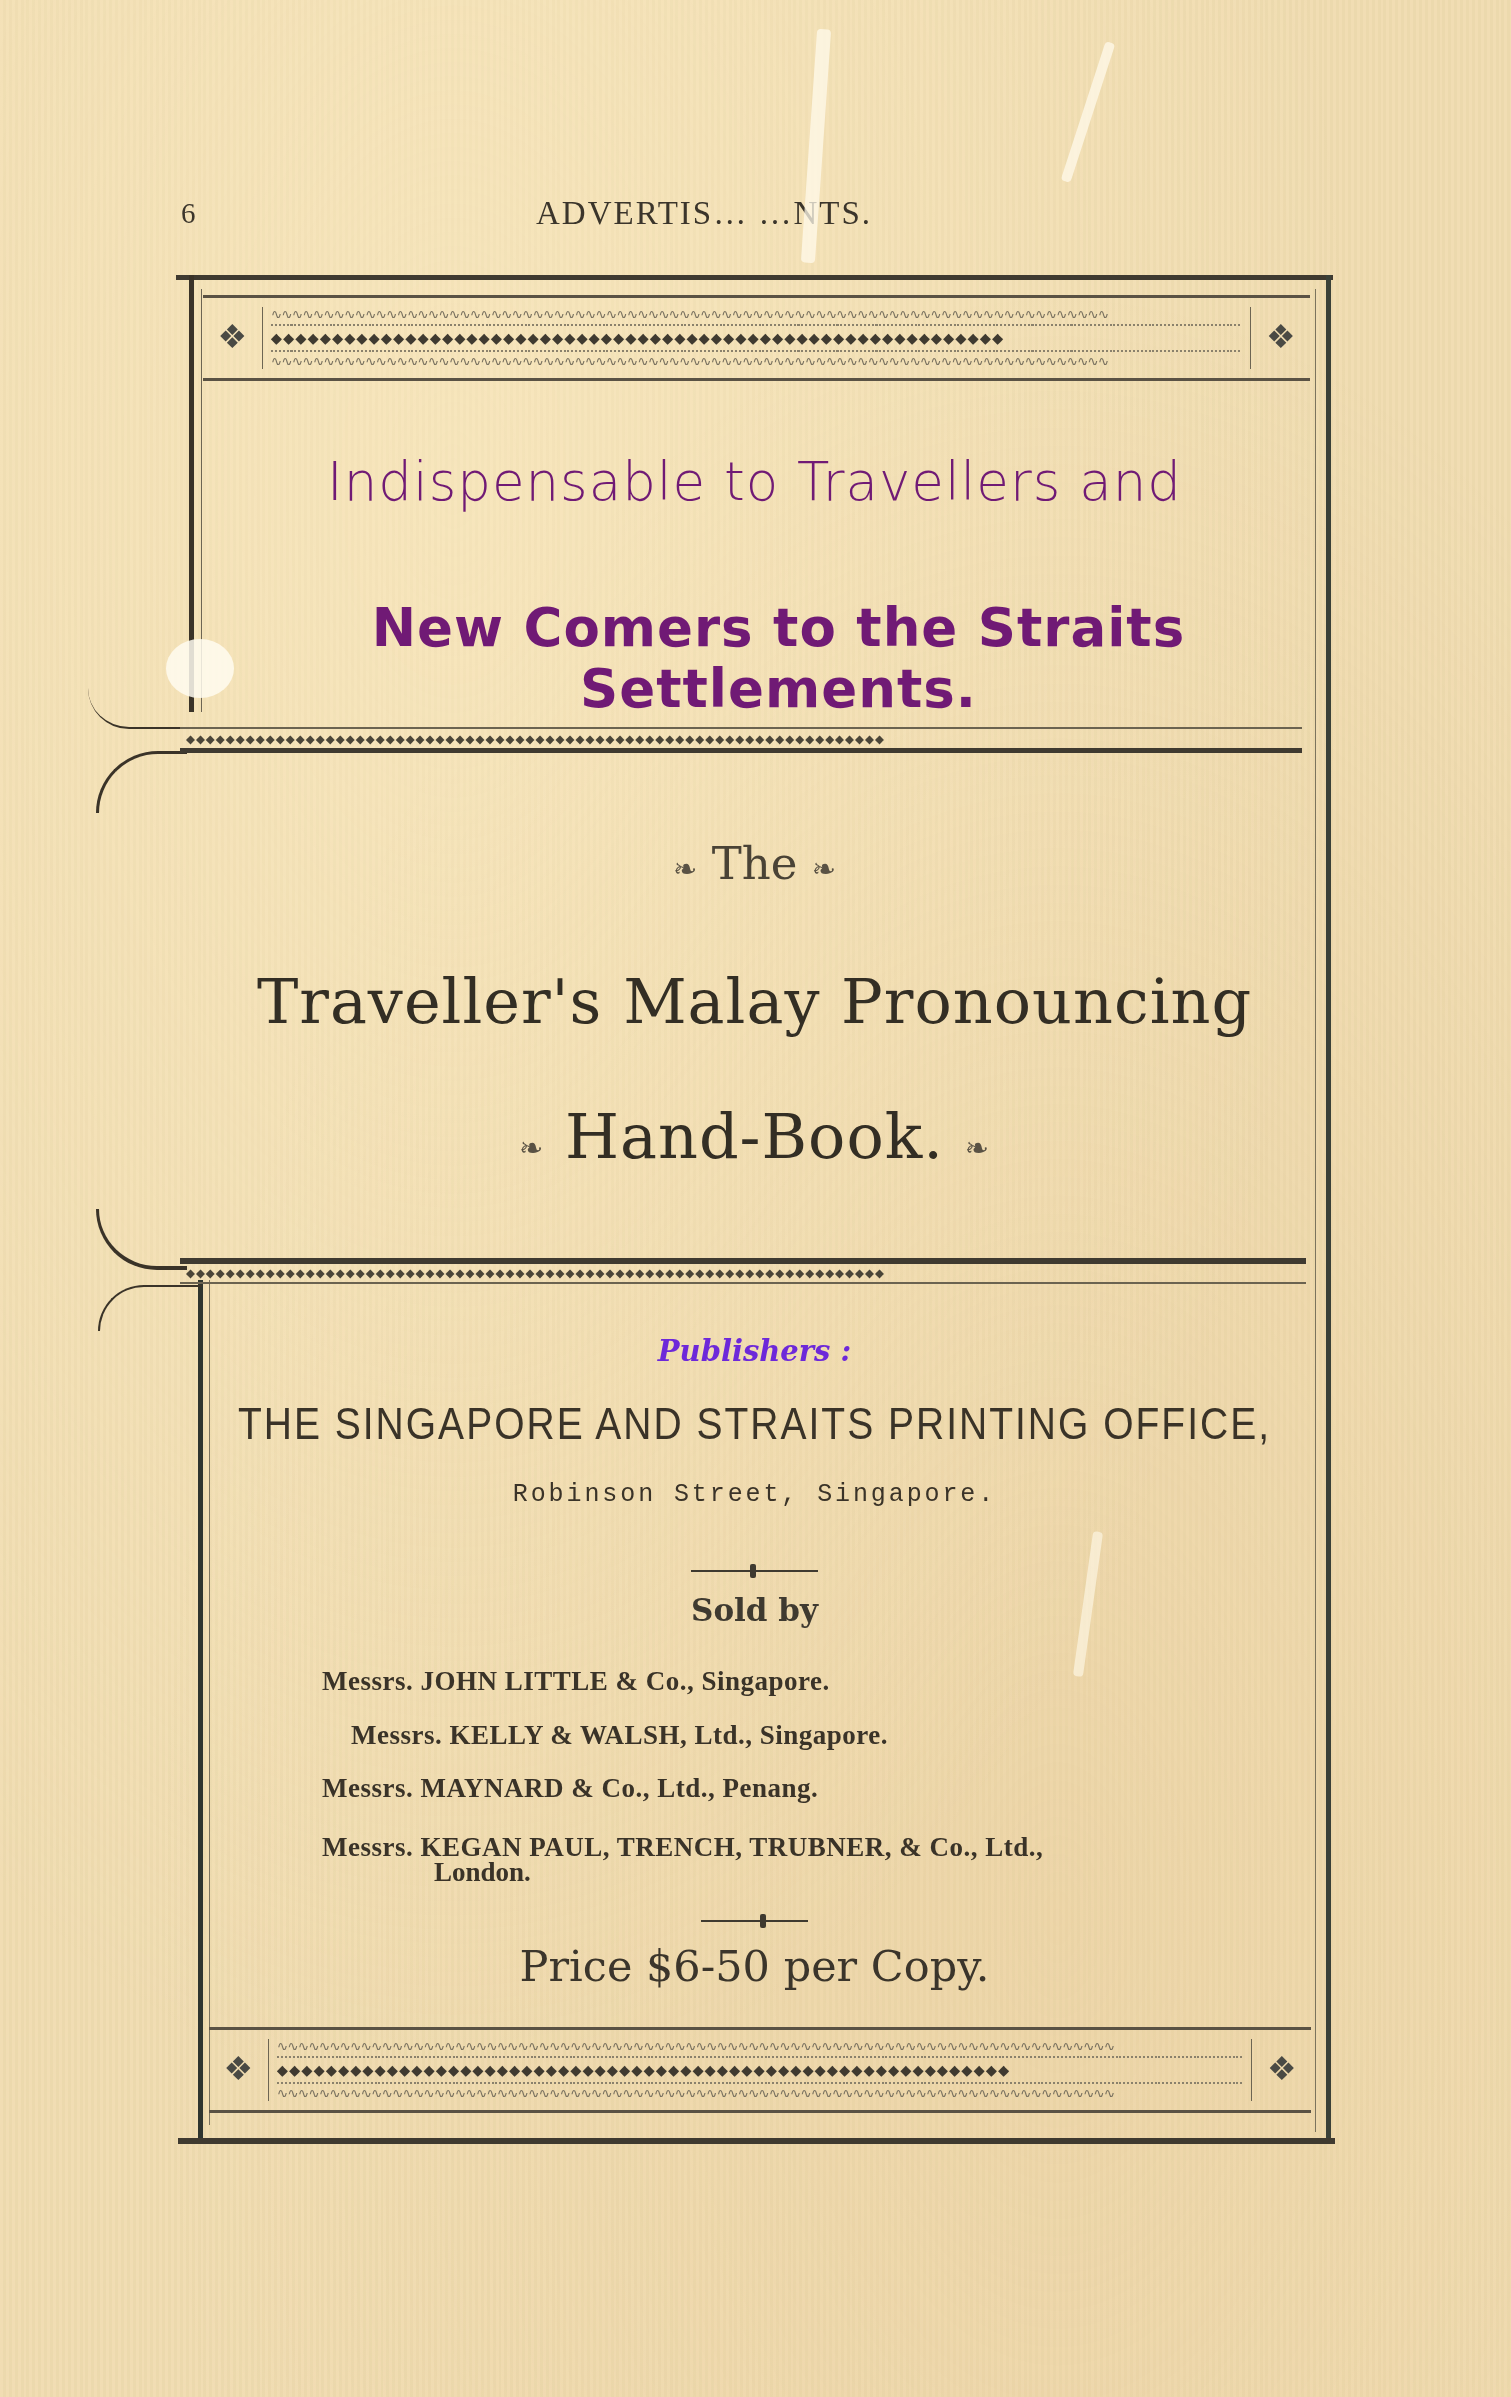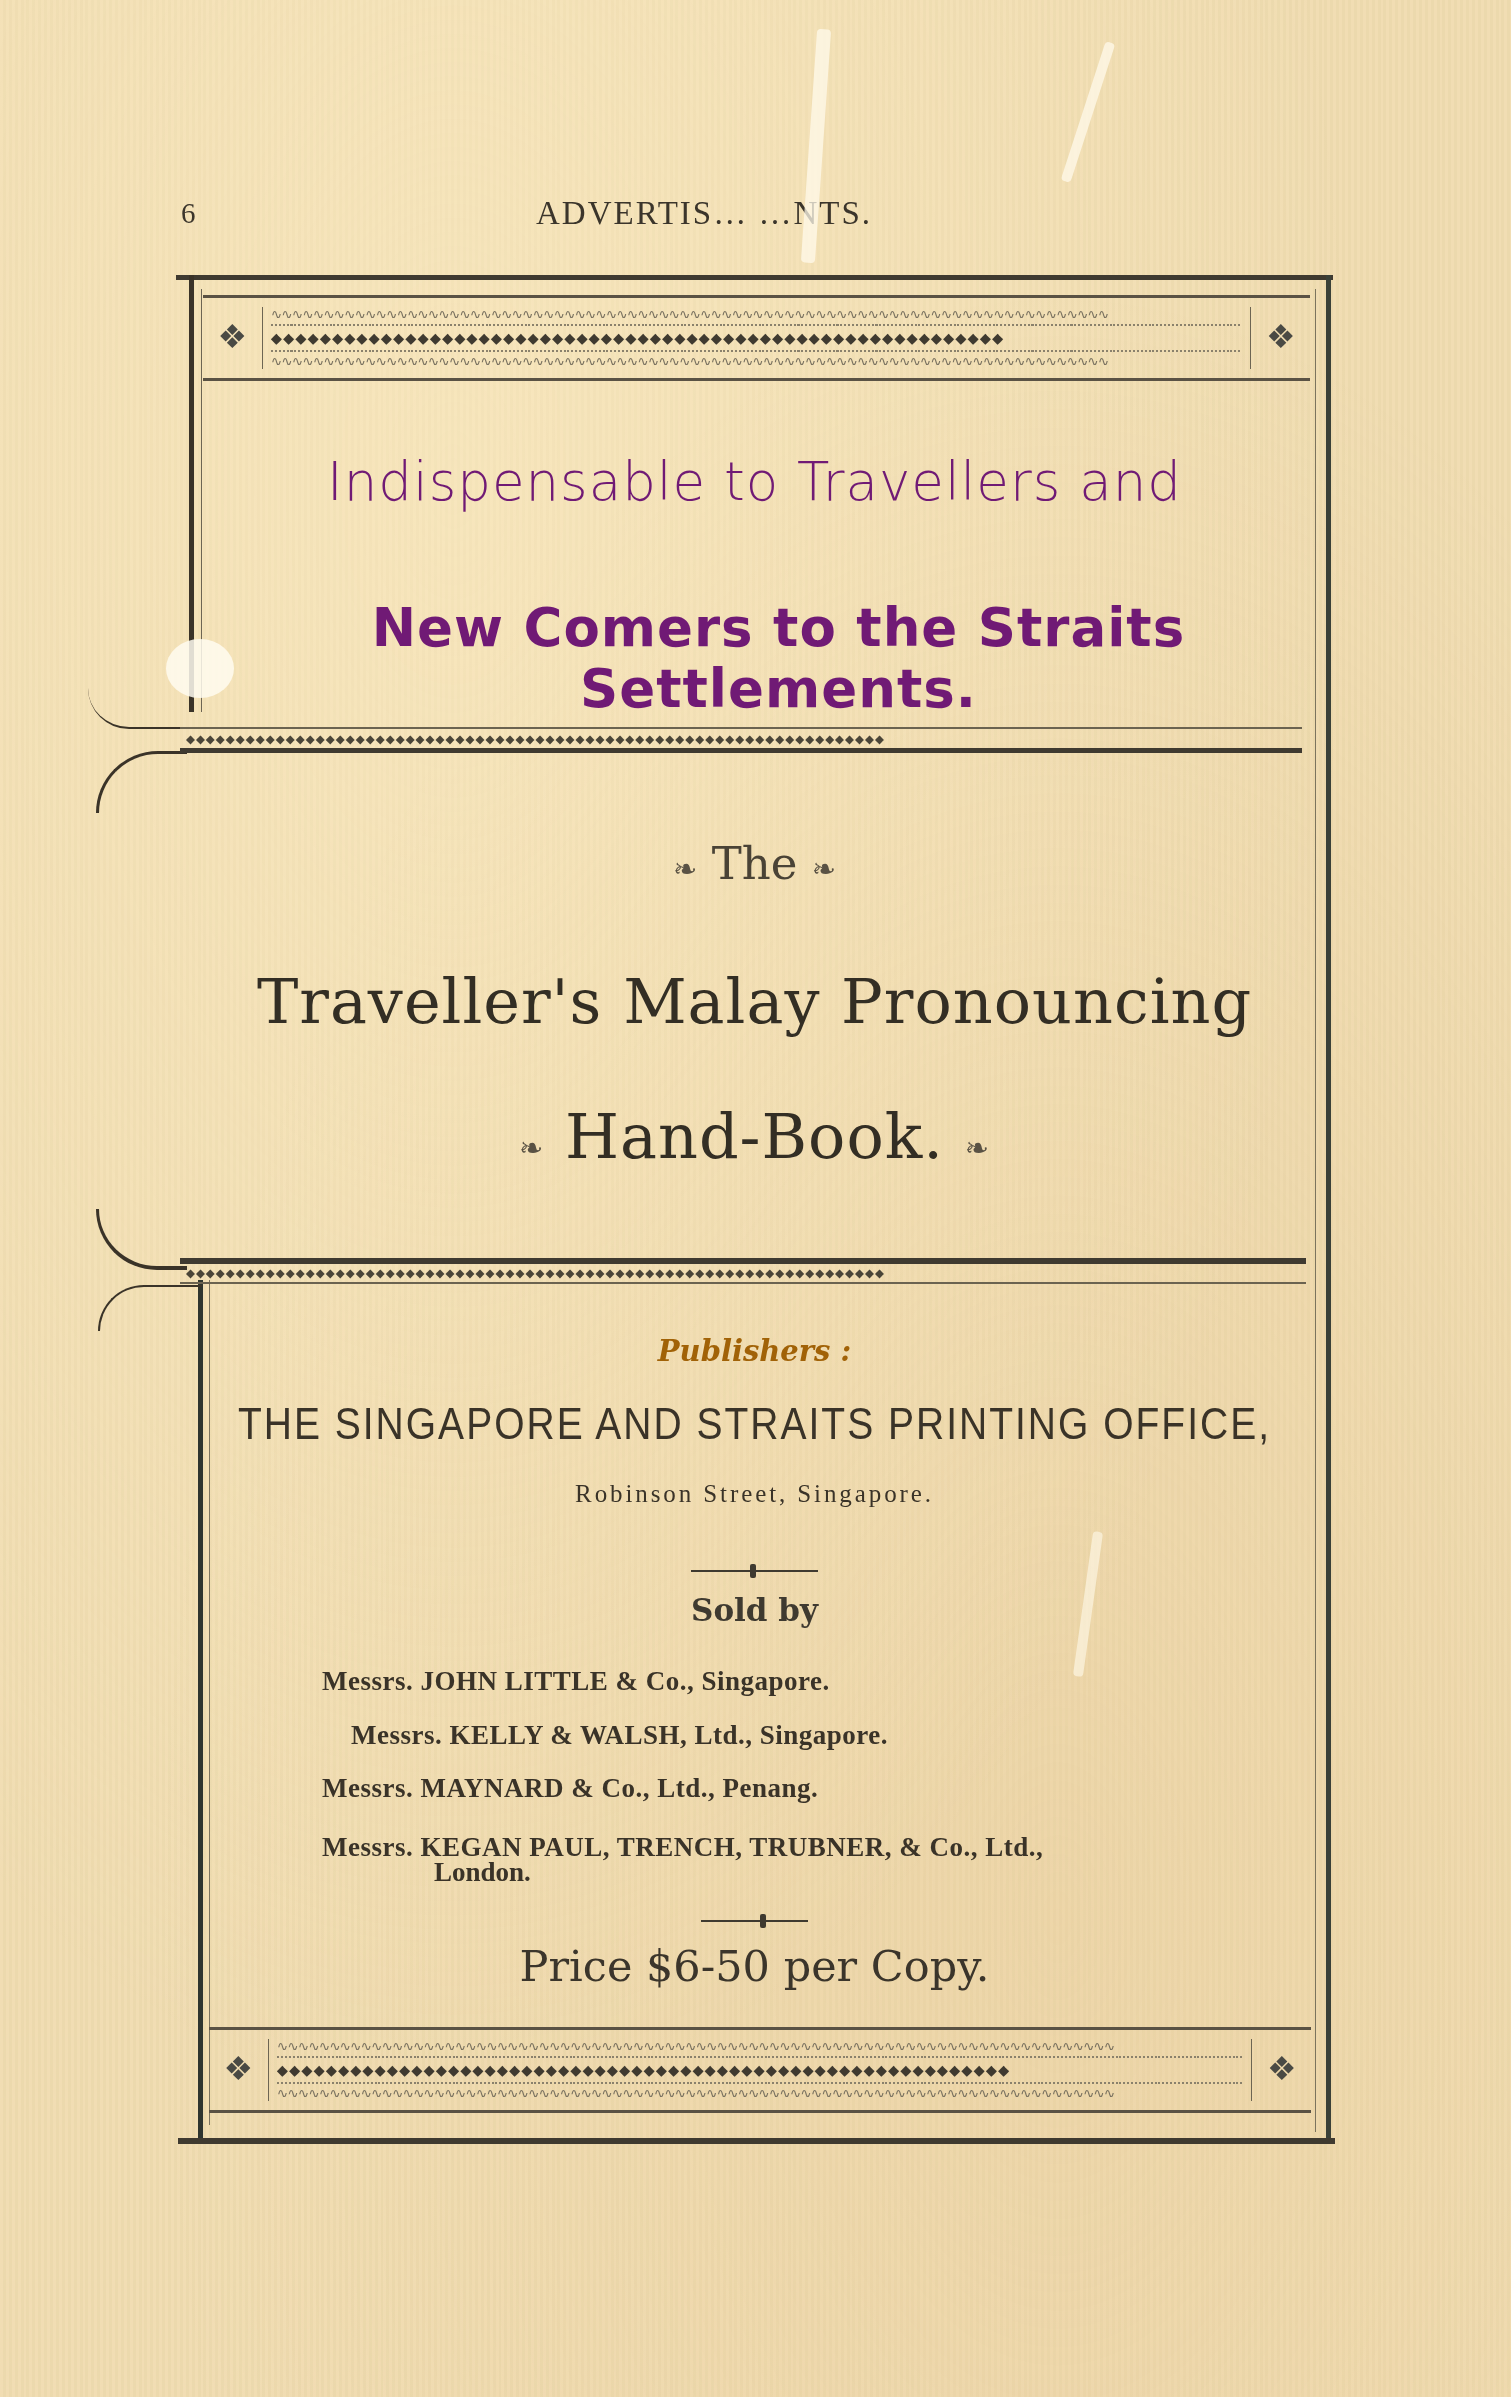--- a/index.html
+++ b/index.html
@@ -47,23 +47,23 @@
   .sep .dots { position:absolute; left:5.9px; right:5.9px; height:11.7px; font-size:11.7px; line-height:11.7px; color:#4a4538; white-space:nowrap; overflow:hidden; font-family:"DejaVu Sans", sans-serif; letter-spacing:1px; }
 
   .swash { position:absolute; border-color:#3a3328; border-style:solid; }
 
   
   .center { position:absolute; left:176px; width:1157px; text-align:center; }
   .deco-line { font-family:"DejaVu Sans", sans-serif; font-weight:300; font-size:53px; letter-spacing:1px; color:#701a75; }
   .the { font-family:"DejaVu Serif", serif; font-size:45px; color:#4a4336; }
   .the .orn { font-size:29px; color:#5a5244; }
   .big-title { font-family:"DejaVu Serif", serif; font-size:62px; color:#332e24; letter-spacing:1px; }
-  .pub-label { font-family:"DejaVu Serif", serif; font-style:italic; font-weight:bold; font-size:29px; color:#a16207; }
+  .pub-label { font-family:"DejaVu Serif", serif; font-style:italic; font-weight:bold; font-size:29px; color:#6d28d9; }
   .pub-name { font-family:"Liberation Sans", sans-serif; font-size:39px; letter-spacing:2px; color:#3a3328; transform:scaleY(1.15); }
-  .pub-addr { font-family:Liberation Serif, serif; font-size:25px; letter-spacing:2.9px; color:#3a3328; }
+  .pub-addr { font-family:Liberation Mono, monospace; font-size:25px; letter-spacing:2.9px; color:#3a3328; }
   .divider { display:inline-block; position:relative; width:127px; height:2px; background:#3f3a30; }
   .divider::after { content:""; position:absolute; left:59px; top:-5.9px; width:5.9px; height:13.7px; background:#3f3a30; border-radius:2px; }
   .sold-by { font-family:"DejaVu Serif", serif; font-weight:bold; font-size:31px; color:#3f3a30; }
   .seller { position:absolute; left:322px; font-family:"Liberation Serif", serif; font-weight:bold; font-size:27px; color:#3a3328; letter-spacing:0.5px; white-space:nowrap; }
   .seller-sub { position:absolute; left:434px; font-family:"Liberation Serif", serif; font-weight:bold; font-size:27px; color:#3a3328; }
   .price { font-family:"DejaVu Serif", serif; font-size:43px; color:#3b352b; }
 
   .crease { position:absolute; background:rgba(255,250,235,0.75); border-radius:3.9px; }
 </style>
 </head>

